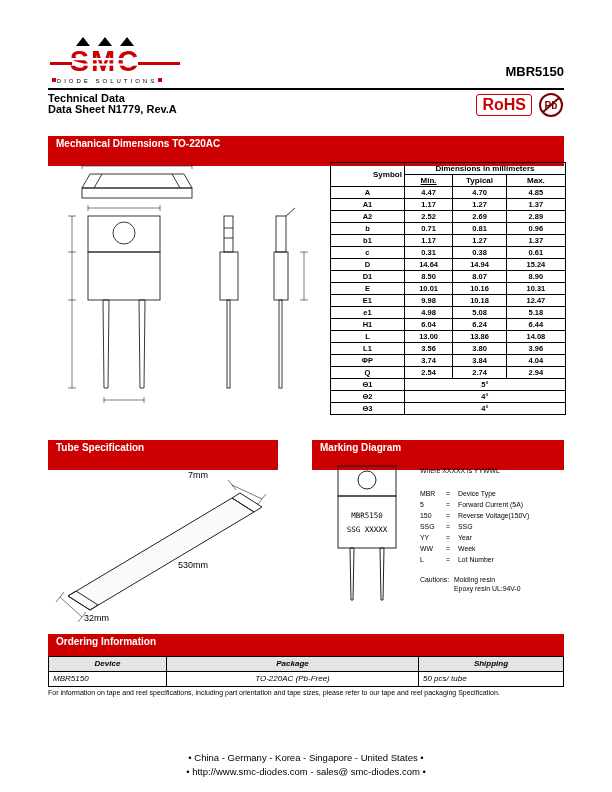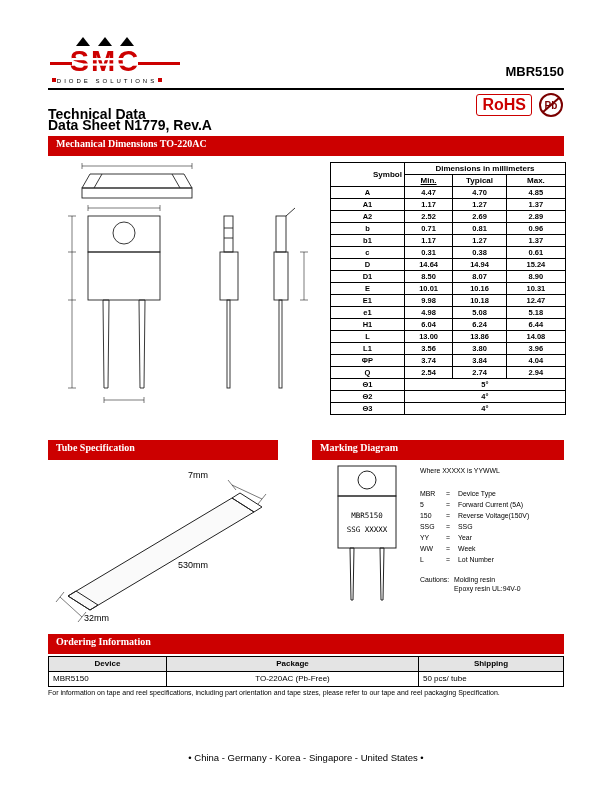--- a/index.html
+++ b/index.html
@@ -6,30 +6,30 @@
   html,body { background:#ffffff; }
   .page {
     position:relative; width:612px; height:792px; margin:12px auto;
     background:#fff; color:#000; overflow:hidden;
     font-family:"Liberation Sans", sans-serif;
   }
   
   .logo-svg { position:absolute; left:50px; top:22px; }
   .part-number { position:absolute; right:48px; top:52px; font-size:13px; font-weight:bold; }
   .header-rule { position:absolute; left:48px; top:76px; width:516px; height:2px; background:#000; }
-  .tech-data { position:absolute; left:48px; top:97px; font-size:14px; font-weight:bold; line-height:11px; }
+  .tech-data { position:absolute; left:48px; top:81px; font-size:11px; font-weight:bold; line-height:11px; }
   .badges { position:absolute; right:48px; top:80px; display:flex; align-items:center; gap:6px; }
   .rohs-badge {
     border:1.5px solid #cc0000; border-radius:3px; color:#cc0000;
     font-weight:bold; font-size:16px; padding:1px 5px; background:#fff;
   }
   
   .section-bar {
-    position:absolute; height:20px; background:#cc0000; color:#fff;
-    font-size:10px; font-weight:bold; line-height:15px; padding-left:8px;font-family:Liberation Serif, serif;
+    position:absolute; height:30px; background:#cc0000; color:#fff;
+    font-size:10px; font-weight:bold; line-height:15px; padding-left:8px;
   }
   .bar-mech { left:48px; top:124px; width:516px; }
   .bar-tube { left:48px; top:428px; width:230px; }
   .bar-marking { left:312px; top:428px; width:252px; }
   .bar-ordering { left:48px; top:622px; width:516px; }
   
   .mech-svg { position:absolute; left:48px; top:146px; }
   .tube-svg { position:absolute; left:50px; top:452px; }
   .marking-svg { position:absolute; left:320px; top:448px; }
   
@@ -49,21 +49,21 @@
   .lk { width:26px; }
   .leq { width:12px; }
   .lv { flex:1; }
   .cautions { margin-top:12px; }
   .cautions-row1 { display:flex; }
   .cl { width:34px; }
   .cautions-row2 { padding-left:34px; }
   
   .order-table {
     position:absolute; left:48px; top:644px; width:516px;
-    border-collapse:collapse; font-size:8px;
+    border-collapse:collapse; font-size:8px;font-style:italic;
   }
   .order-table th, .order-table td { border:1px solid #000; padding:2px 4px; line-height:10px; }
   .order-table th { background:#e4e4e4; font-weight:bold; text-align:center; }
   .order-table td.oc0 { text-align:left; width:118px; }
   .order-table td.oc1 { text-align:center; width:252px; }
   .order-table td.oc2 { }
   .order-note { position:absolute; left:48px; top:676px; width:516px; font-size:7px; line-height:9px; }
   
   .footer-line1 { position:absolute; left:0; top:740px; width:612px; text-align:center; font-size:9.5px; }
   .footer-line2 { position:absolute; left:0; top:754px; width:612px; text-align:center; font-size:9.5px; }
@@ -370,14 +370,15 @@
         <tr>
           <td class="oc0">MBR5150</td>
           <td class="oc1">TO-220AC (Pb-Free)</td>
           <td class="oc2">50 pcs/ tube</td>
         </tr>
       </tbody>
   </table>
   <div class="order-note">For information on tape and reel specifications, including part orientation and tape sizes, please refer to our tape and reel packaging Specification.</div>
 
   <div class="footer-line1">• China  -  Germany  -  Korea  -  Singapore  -  United States •</div>
+  <div class="footer-line2">• http://www.smc-diodes.com  -  sales@ smc-diodes.com •</div>
 
 </div>
 
 </body></html>

